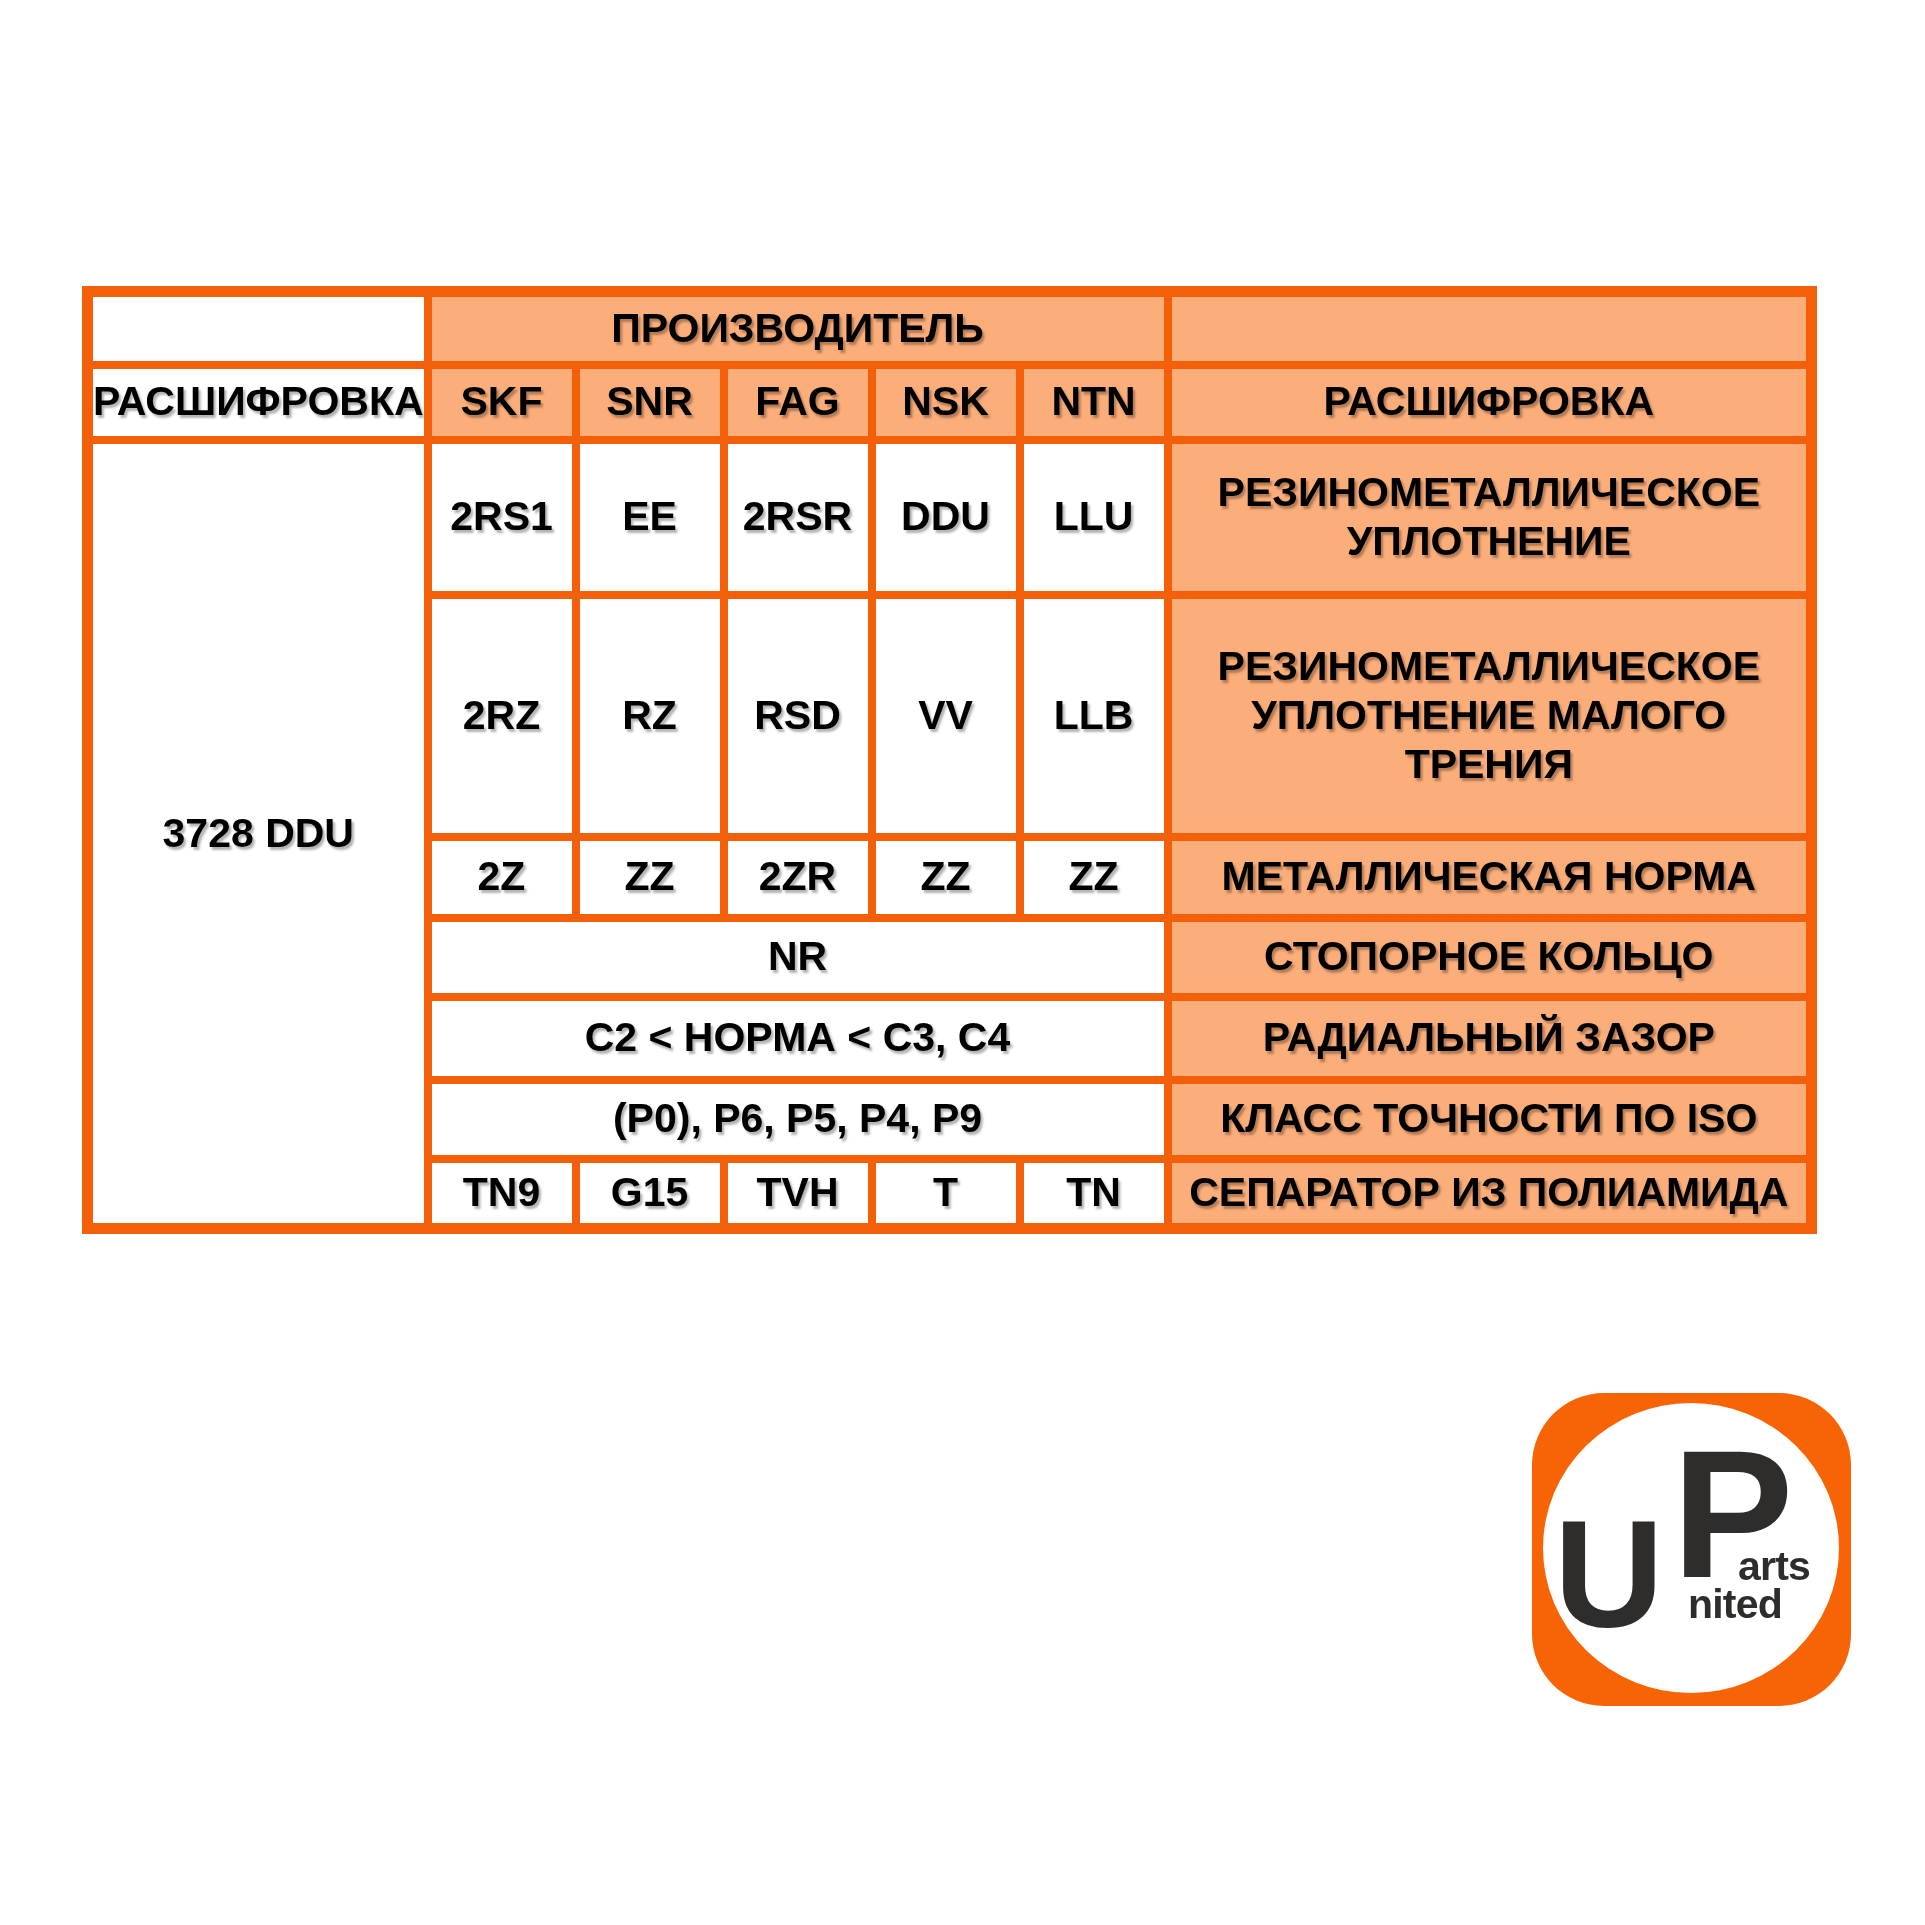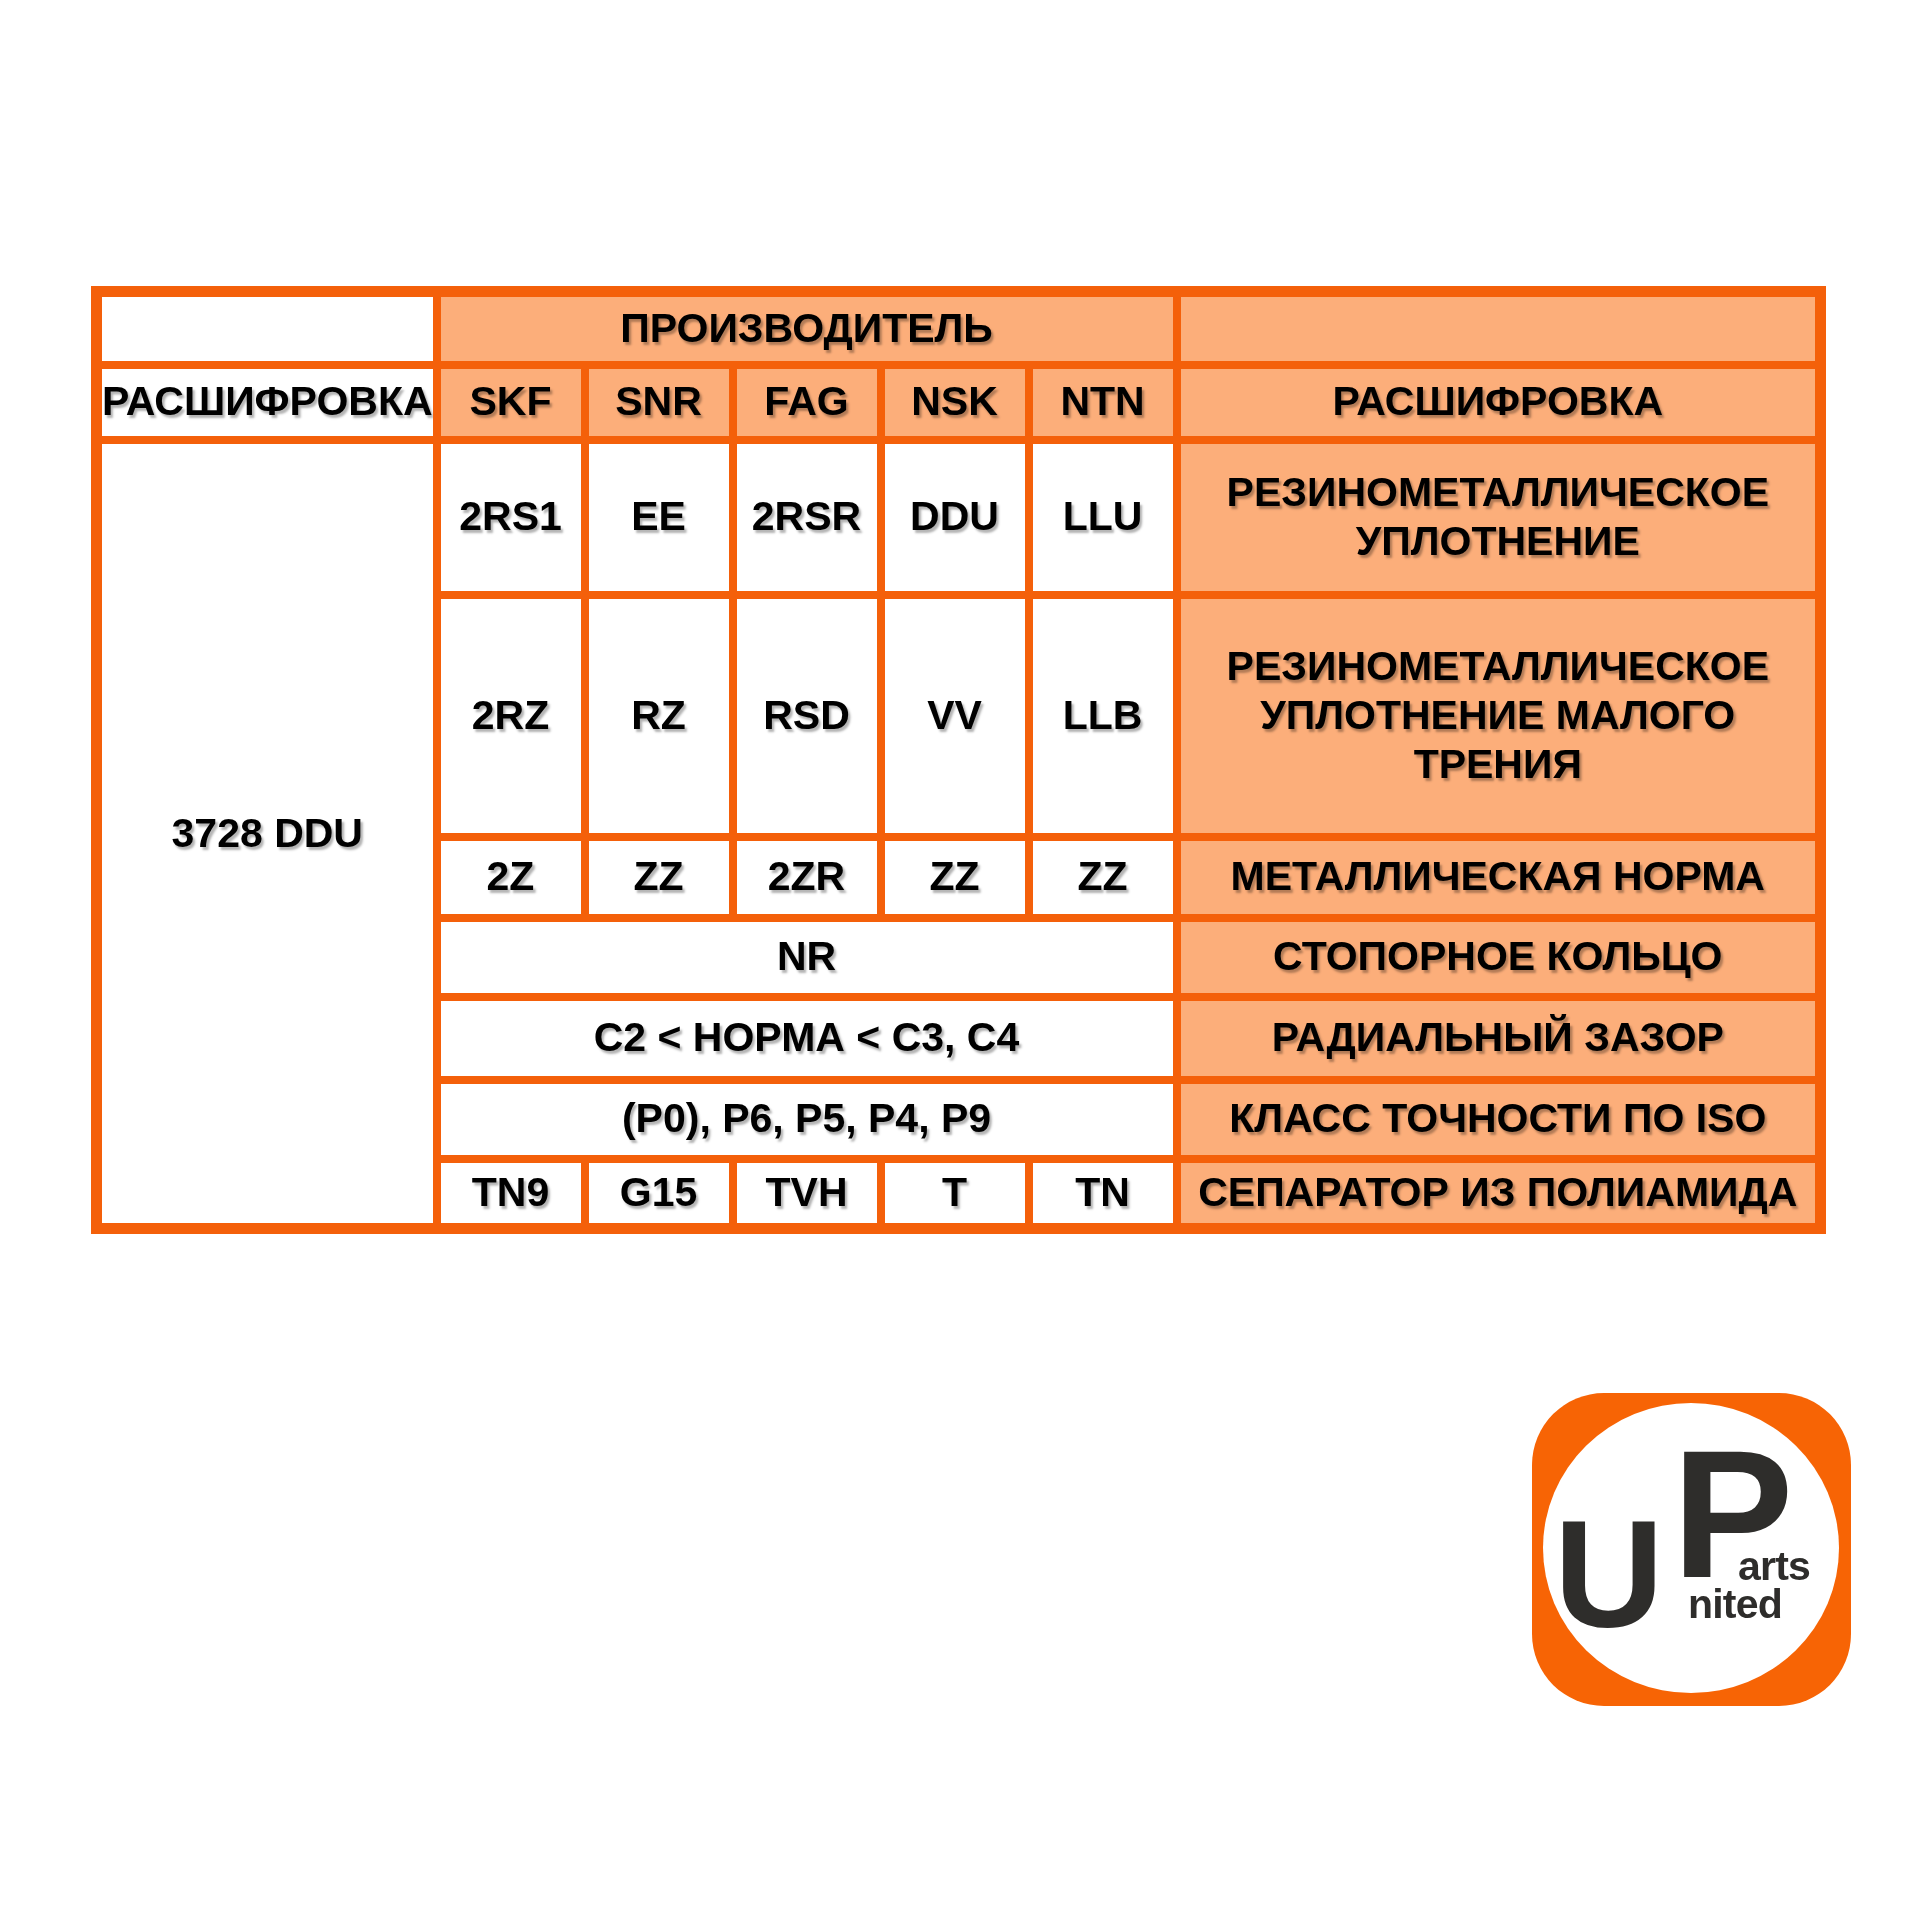--- a/index.html
+++ b/index.html
@@ -23,21 +23,21 @@
 
   .title{
     position:absolute;top:193px;left:0;width:1926px;
     text-align:center;
     font-size:39px;line-height:1;letter-spacing:-0.8px;
     text-shadow:2.3px 3px 2.3px rgba(0,0,0,0.30);
     white-space:nowrap;
   }
 
   table.bearing{
-    position:absolute;left:91px;top:286px;
+    position:absolute;left:82px;top:286px;
     border-collapse:collapse;table-layout:fixed;
     width:1725px;
   }
   table.bearing td{
     border:8.3px solid var(--grid);
     text-align:center;vertical-align:middle;
     font-size:41px;line-height:1.2;
     padding:0;
     text-shadow:2.3px 3px 2.3px rgba(0,0,0,0.30);
     overflow:hidden;

